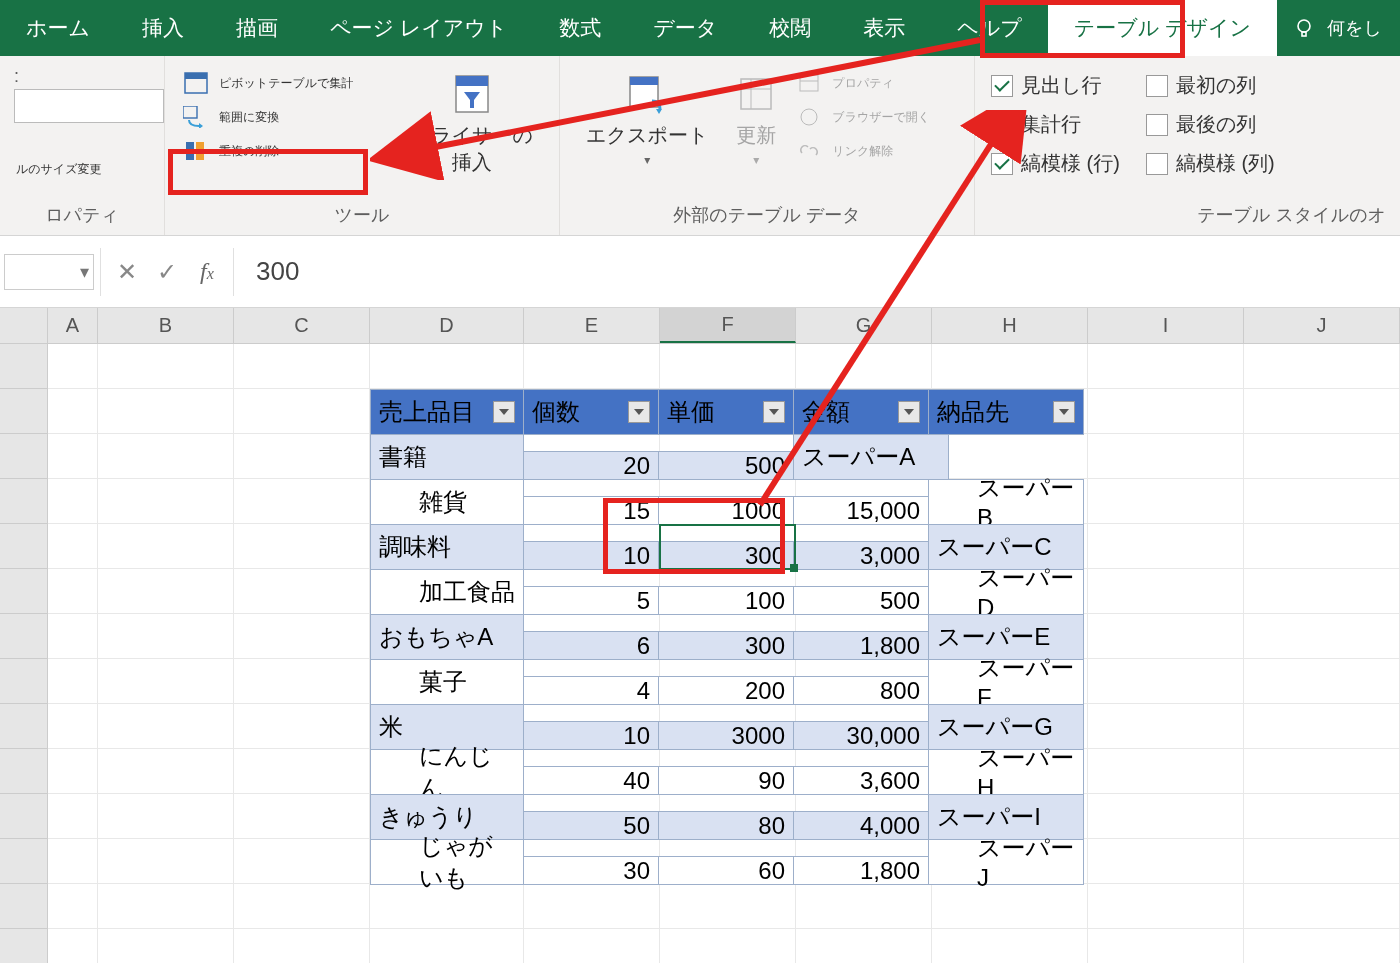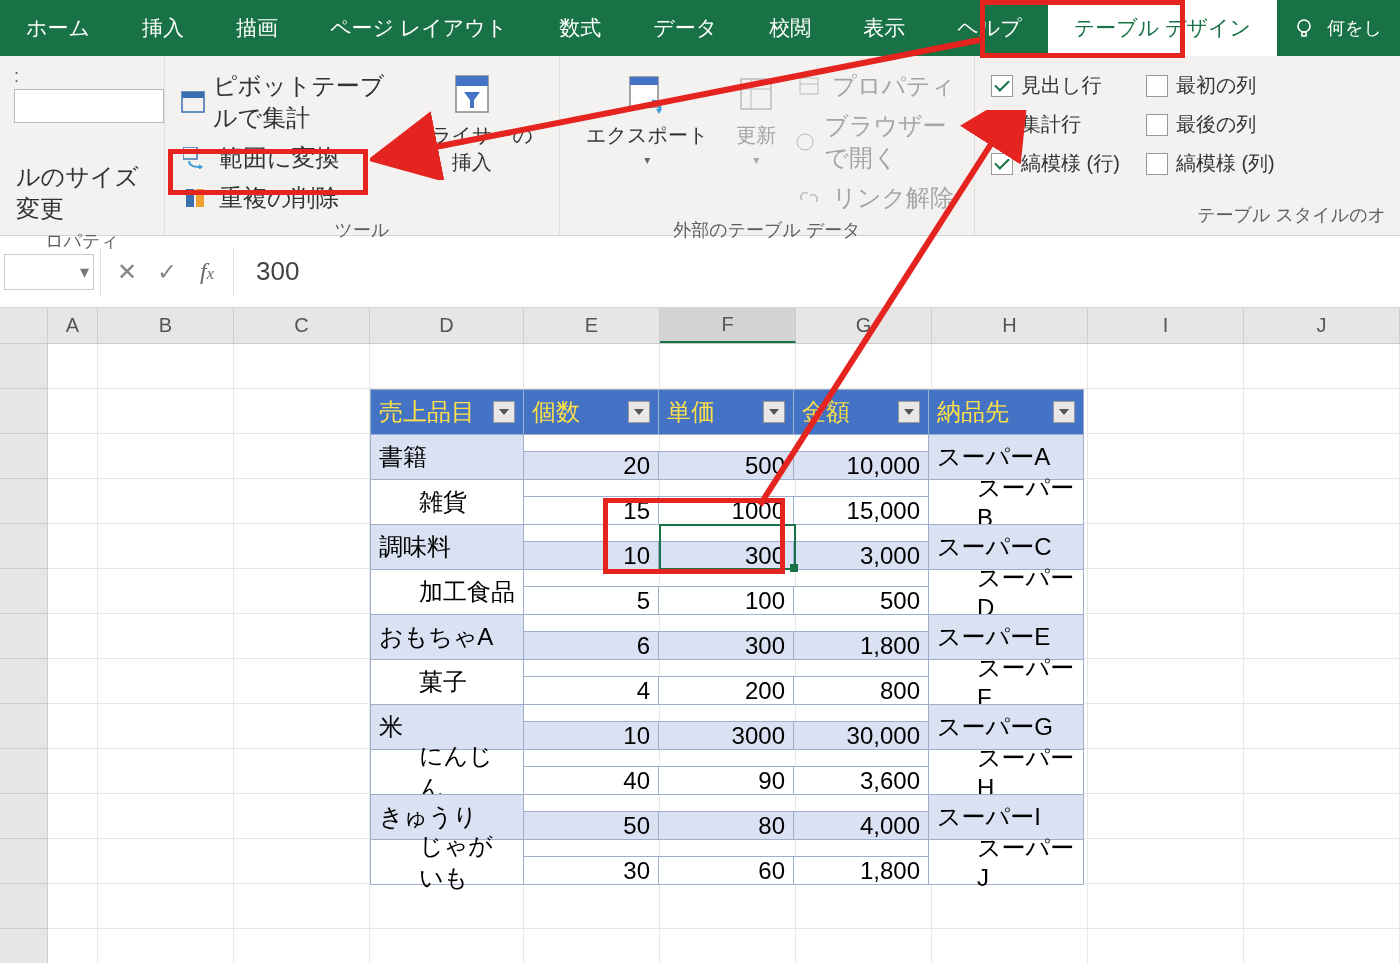--- a/index.html
+++ b/index.html
@@ -58,21 +58,21 @@
     flex-direction: column;
     justify-content: space-between;
     position: relative;
   }
   .group-label {
     text-align: center;
     font-size: 18px;
     color: #5e5e5e;
     padding-bottom: 4px;
   }
-  .tool-row { display: flex; align-items:center; gap: 8px; font-size:24px; color:#333; padding:4px 2px; }
+  .tool-row { display: flex; align-items:center; gap: 8px; font-size:12px; color:#333; padding:4px 2px; }
   .tool-row.disabled { color:#a5a5a5; }
   .tool-icon {
     width: 30px; height: 26px; display:inline-flex; align-items:center; justify-content:center;
   }
   .big-btn {
     display:flex; flex-direction:column; align-items:center; justify-content:flex-start;
     padding: 4px 12px; gap:4px; font-size:20px; color:#333; text-align:center;
   }
   .big-icon { width:48px; height:48px; display:flex; align-items:center; justify-content:center; }
   .check-row { display:flex; align-items:center; gap:8px; font-size:20px; color:#333; padding:6px 2px; }
@@ -127,21 +127,21 @@
     top: 36px; 
     top: calc(36px + 45px); 
   }
   .dt-row { display:flex; height:45px; }
   .dt-cell {
     border:1px solid #9dafca;
     font-size:24px; display:flex; align-items:center;
     padding:0 8px;
     margin-right:-1px; margin-bottom:-1px;
   }
-  .dt-hdr { background:#4472c4; color:#fde047; font-weight:normal; justify-content:space-between; }
+  .dt-hdr { background:#4472c4; color:#000000; font-weight:normal; justify-content:space-between; }
   .dt-hdr .dd { width:22px; height:22px; background:#e8e8e8; border:1px solid #999; display:inline-flex; align-items:center; justify-content:center; }
   .dt-hdr .dd::after{content:""; border-left:5px solid transparent; border-right:5px solid transparent; border-top:6px solid #555;}
   .band0{ background:#d9e1f2; }
   .band1{ background:#ffffff;padding-left:48px; }
   .num { justify-content:flex-end;margin-top:17px; }
   
   .dD{width:154px}.dE{width:136px}.dF{width:136px}.dG{width:136px}.dH{width:156px}
   
   .active-cell {
     position:absolute; border:2.5px solid #187245; pointer-events:none; z-index:5;
@@ -565,21 +565,20 @@
         </div>
         <div class="dt-cell dt-hdr dH">
           <span>納品先</span>
           <span class="dd"></span>
         </div>
       </div>
       <div class="dt-row">
         <div class="dt-cell dD band0 ">書籍</div>
         <div class="dt-cell dE band0 num">20</div>
         <div class="dt-cell dF band0 num">500</div>
-        <div class="dt-cell dG band0 num">10,000</div>
         <div class="dt-cell dH band0 ">スーパーA</div>
       </div>
       <div class="dt-row">
         <div class="dt-cell dD band1 ">雑貨</div>
         <div class="dt-cell dE band1 num">15</div>
         <div class="dt-cell dF band1 num">1000</div>
         <div class="dt-cell dG band1 num">15,000</div>
         <div class="dt-cell dH band1 ">スーパーB</div>
       </div>
       <div class="dt-row">

